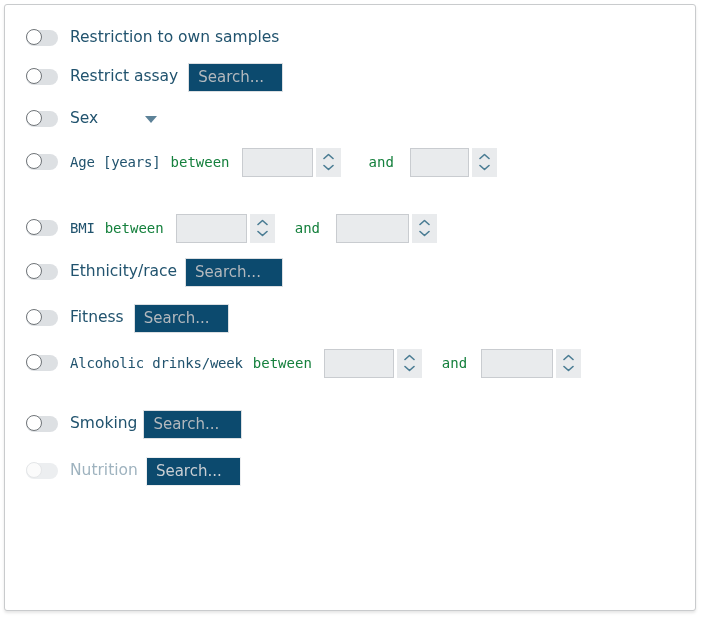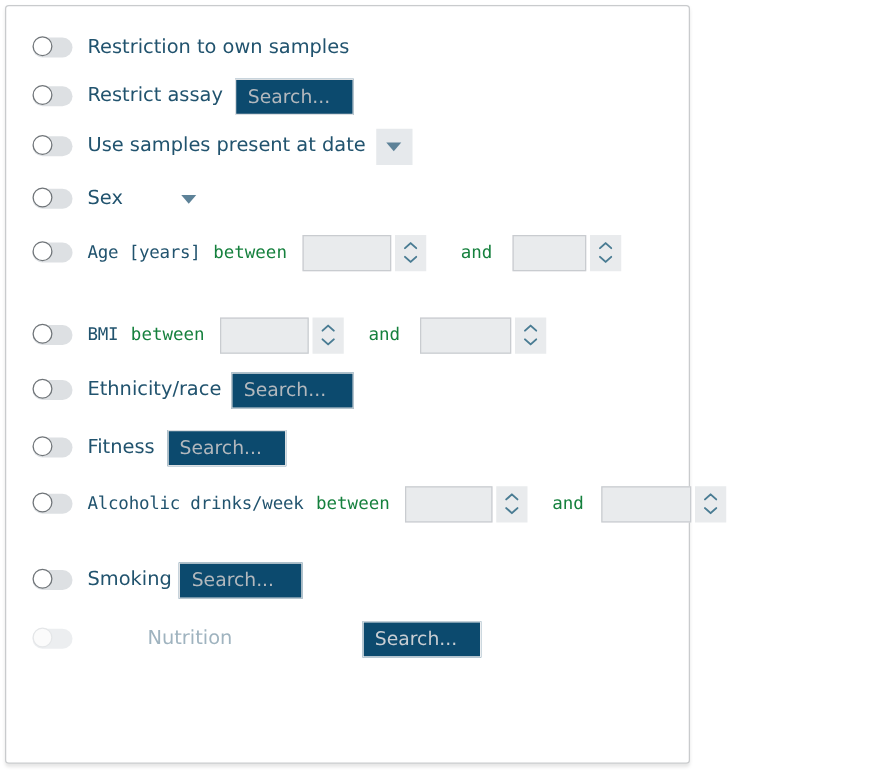--- a/index.html
+++ b/index.html
@@ -12,21 +12,21 @@
     height: 623px;
     font-family: "DejaVu Sans", sans-serif;
     overflow: hidden;
   }
 
   
   #panel {
     position: absolute;
     left: 4px;
     top: 4px;
-    width: 548px;
+    width: 692px;
     height: 607px;
     box-sizing: border-box;
     background: #ffffff;
     border: 1px solid #c9cbcd;
     border-radius: 3px;
     box-shadow: 0 2px 3px rgba(0,0,0,0.10);
   }
 
   .rows {
     position: absolute;
@@ -198,30 +198,20 @@
       <div class="toggle">
           <span class="knob"></span>
         </div>
       <span class="label">Restrict assay</span>
       <span class="sp10"></span>
       <div class="search" style="width:95px;">
         <span class="ph">Search...</span>
       </div>
     </div>
 
-    <div class="row" style="margin-top:10px;">
-      <div class="toggle">
-          <span class="knob"></span>
-        </div>
-      <span class="label">Use samples present at date</span>
-      <span class="sp8"></span>
-      <div class="ddbtn">
-        <span class="tri"></span>
-      </div>
-    </div>
 
     <div class="row" style="margin-top:12px;">
       <div class="toggle">
           <span class="knob"></span>
         </div>
       <span class="label">Sex</span>
       <span class="sp40"></span>
       <div class="ddplain">
         <span class="tri"></span>
       </div>
@@ -383,21 +373,21 @@
       <div class="toggle">
           <span class="knob"></span>
         </div>
       <span class="label">Smoking</span>
       <span class="sp6"></span>
       <div class="search" style="width:99px;">
         <span class="ph">Search...</span>
       </div>
     </div>
 
-    <div class="row" style="margin-top:17px;gap:48px;">
+    <div class="row" style="margin-top:17px;">
       <div class="toggle disabled">
           <span class="knob"></span>
         </div>
       <span class="label disabled">Nutrition</span>
       <span class="sp8"></span>
       <div class="search disabled" style="width:95px;">
         <span class="ph">Search...</span>
       </div>
     </div>
 

